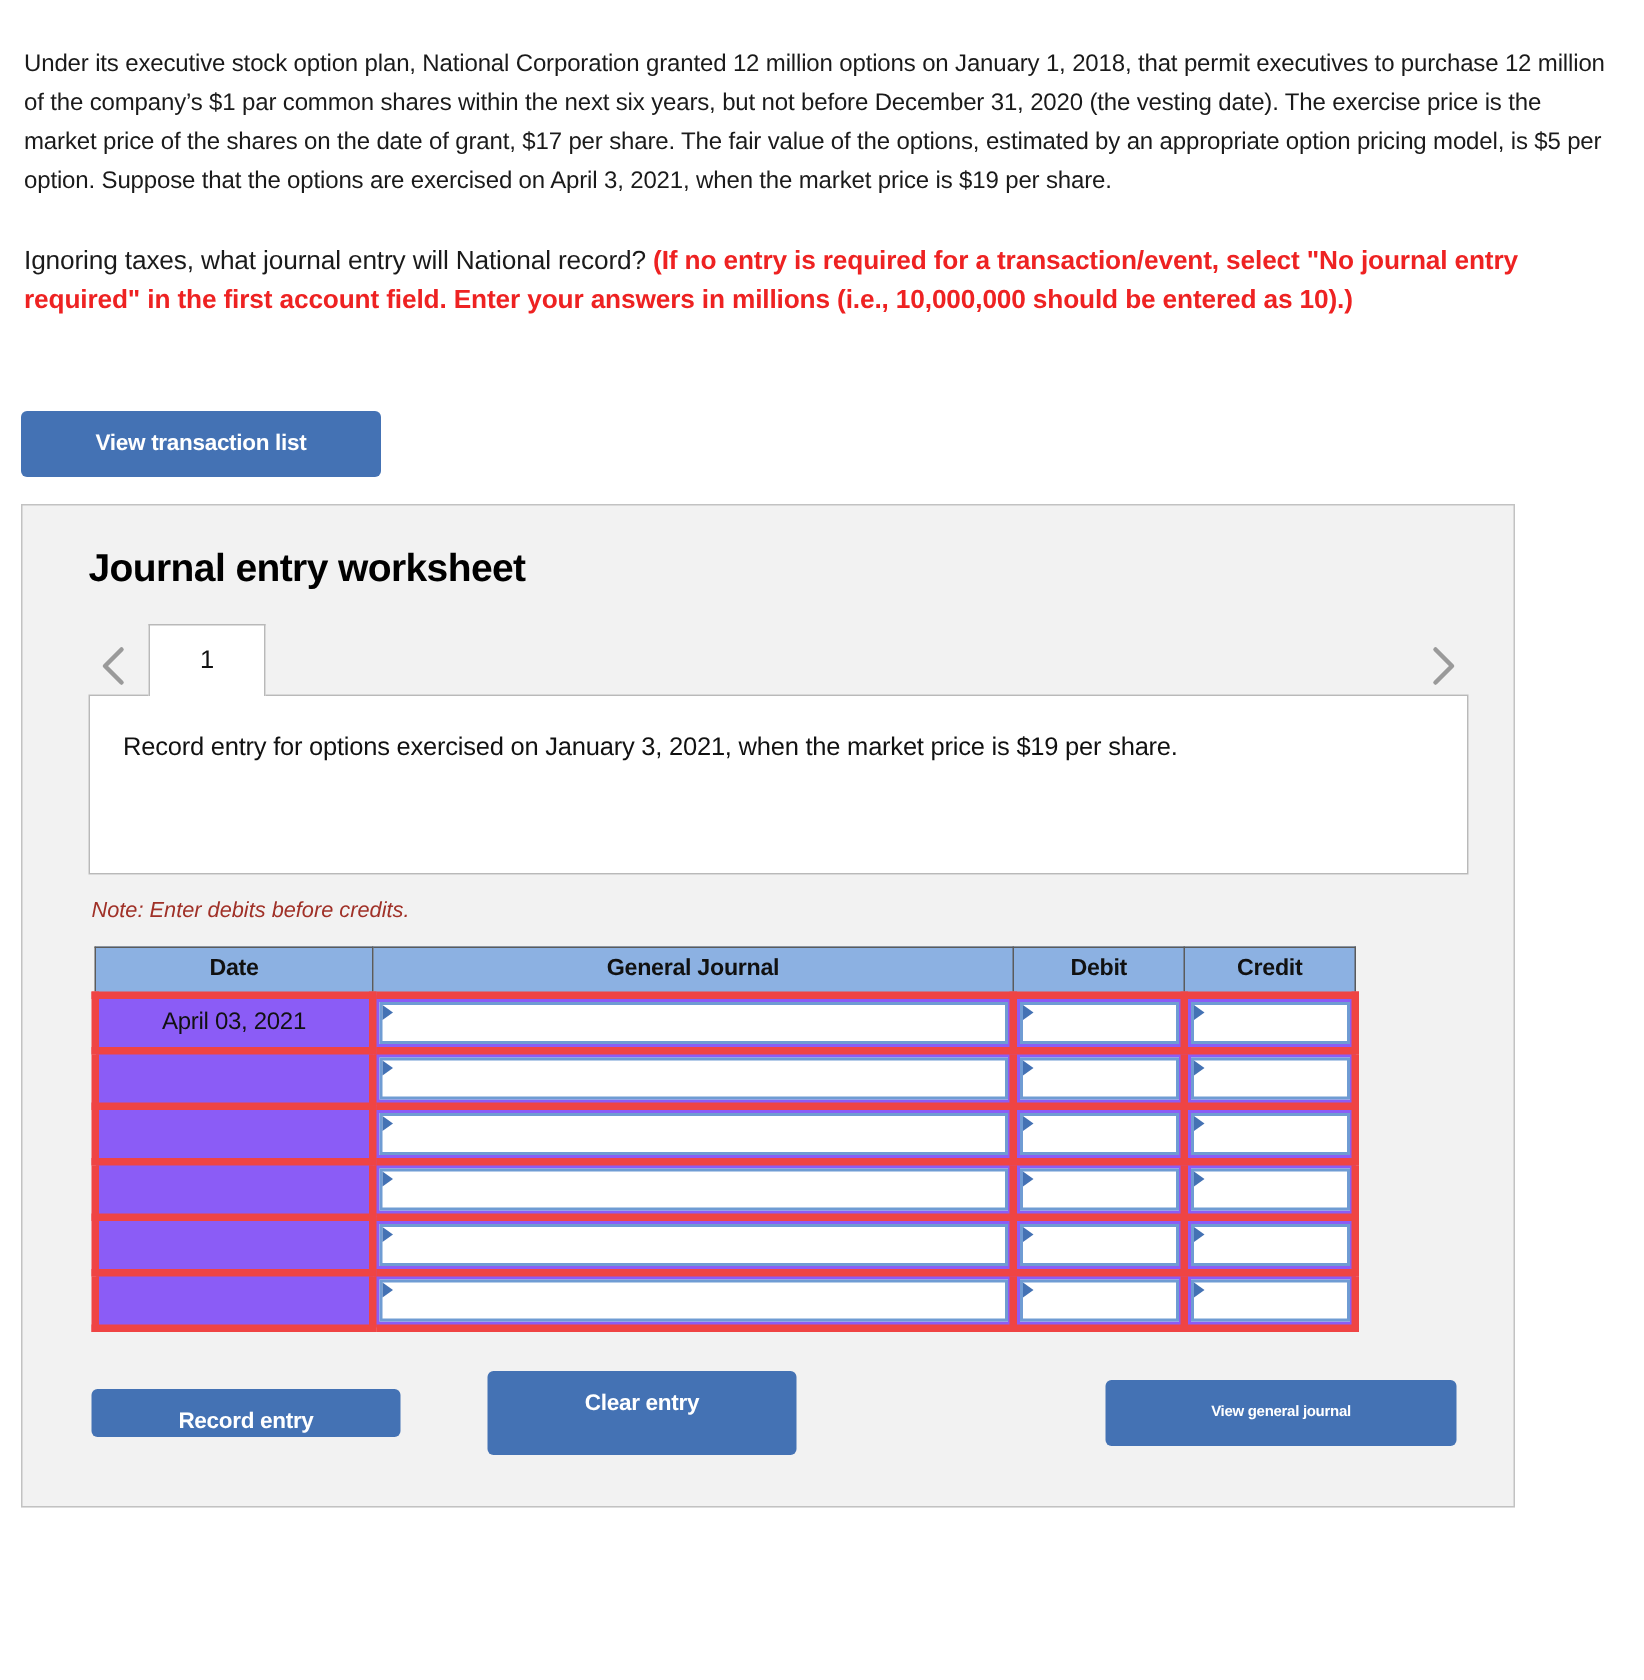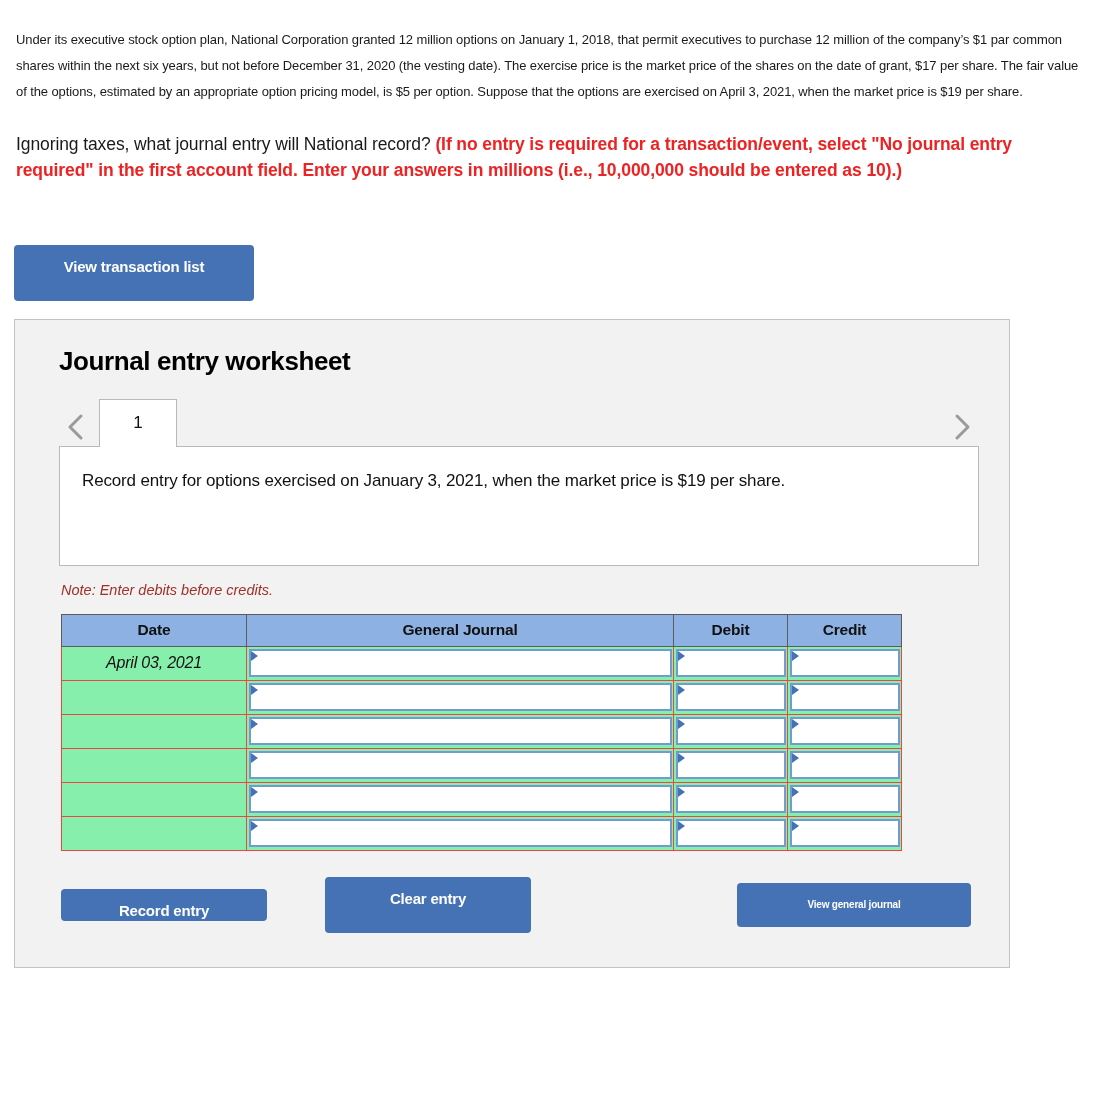--- a/index.html
+++ b/index.html
@@ -12,21 +12,21 @@
     height: 1120px;
     font-family: "Liberation Sans", sans-serif;
     color: #111111;
     overflow: hidden;
   }
 
   .page { padding: 14px 16px 0 16px; }
 
   
   .problem-text {
-    font-size: 13px;
+    font-size: 16px;
     line-height: 26px;
     color: #1a1a1a;
     max-width: 1064px;
     letter-spacing: -0.1px;
   }
   .question-block {
     margin-top: 26px;
     font-size: 17.5px;
     line-height: 26px;
     color: #1a1a1a;
@@ -48,21 +48,21 @@
     border-radius: 4px;
     text-align: center;
     cursor: pointer;
     font-family: "Liberation Sans", sans-serif;
     letter-spacing: -0.2px;
   }
   .btn-transaction {
     margin-top: 44px;
     margin-left: -2px;
     width: 240px;
-    height: 56px;
+    height: 44px;
     line-height: 44px;
     font-size: 15px;
   }
 
   
   .panel {
     margin-top: 18px;
     margin-left: -2px;
     width: 996px;
     background: #f2f2f2;
@@ -147,26 +147,25 @@
   .jtable th {
     background: #8cb1e2;
     border: 1px solid #5b5b5b;
     height: 32px;
     font-size: 15.5px;
     font-weight: bold;
     color: #111;
     letter-spacing: -0.2px;
   }
   .jtable td {
-    border: 1px solid #ef4444;
+    border: 5px solid #ef4444;
     height: 34px;
     padding: 0;
-    background: #86efac;
+    background: #8b5cf6;
     vertical-align: middle;
-    font-style: italic;
   }
   .col-date   { width: 185px; }
   .col-gj     { width: 427px; }
   .col-debit  { width: 114px; }
   .col-credit { width: 114px; }
 
   .date-cell {
     text-align: center;
     font-size: 16px;
     color: #111;

